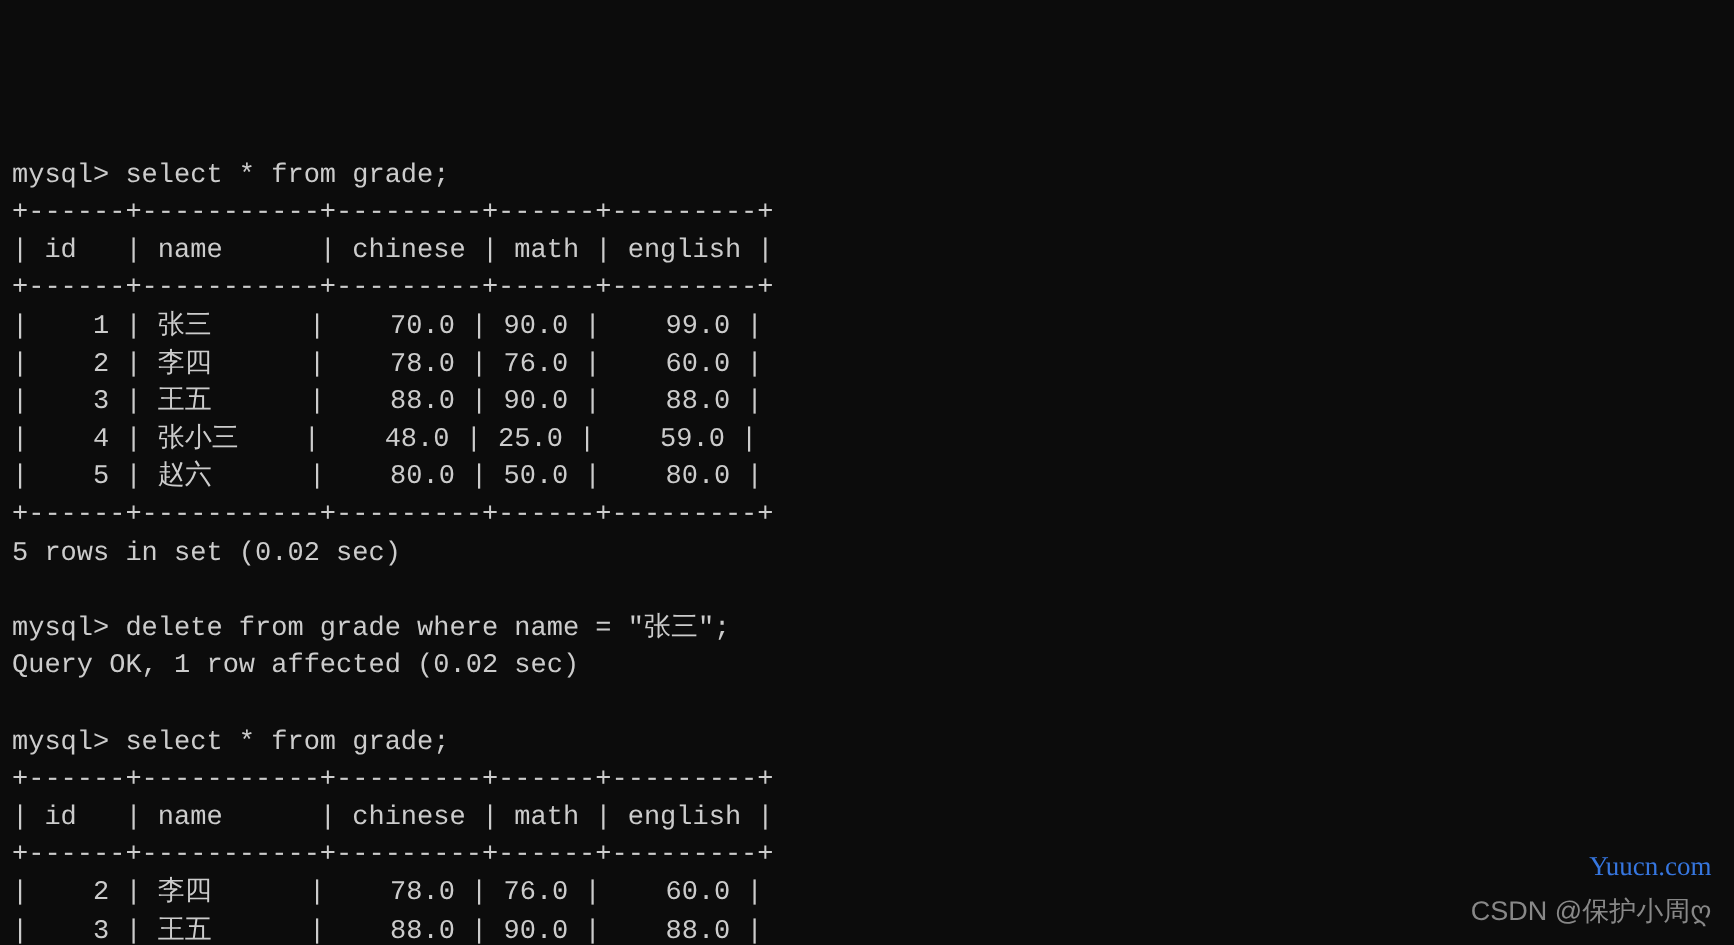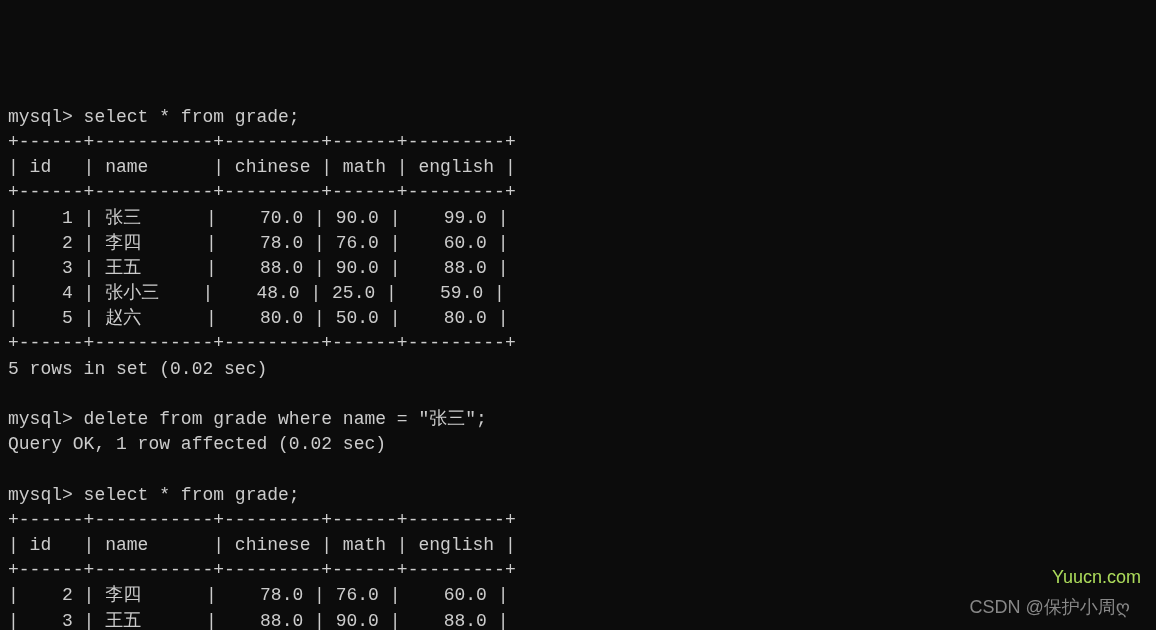--- a/index.html
+++ b/index.html
@@ -20,28 +20,28 @@
       position: relative;
       white-space: pre;
     }
     .terminal {
       white-space: pre;
     }
     .watermark-top {
       position: absolute;
       right: 15px;
       bottom: 40px;
-      color: #bef264;
+      color: #3b82f6;
       font-size: 18px;
-      font-family: Liberation Sans, sans-serif;
+      font-family: Liberation Serif, serif;
       opacity: 0.9;
     }
     .watermark-bottom {
       position: absolute;
-      right: 26px;
+      right: 15px;
       bottom: 10px;
       color: #888888;
       font-size: 18px;
       font-family: sans-serif;
     }
   </style>
 </head>
 <body>
 
 

